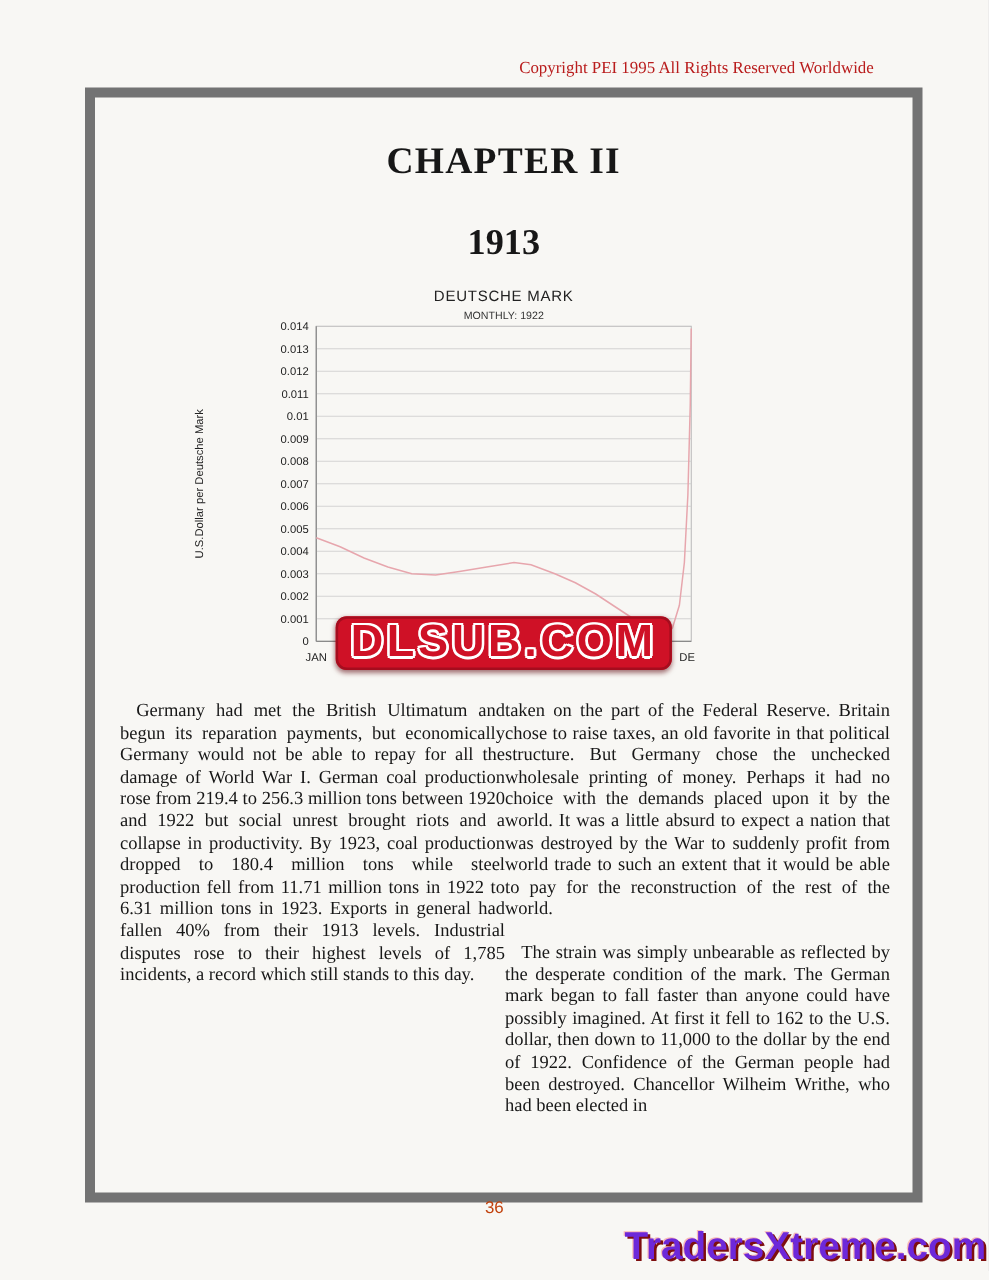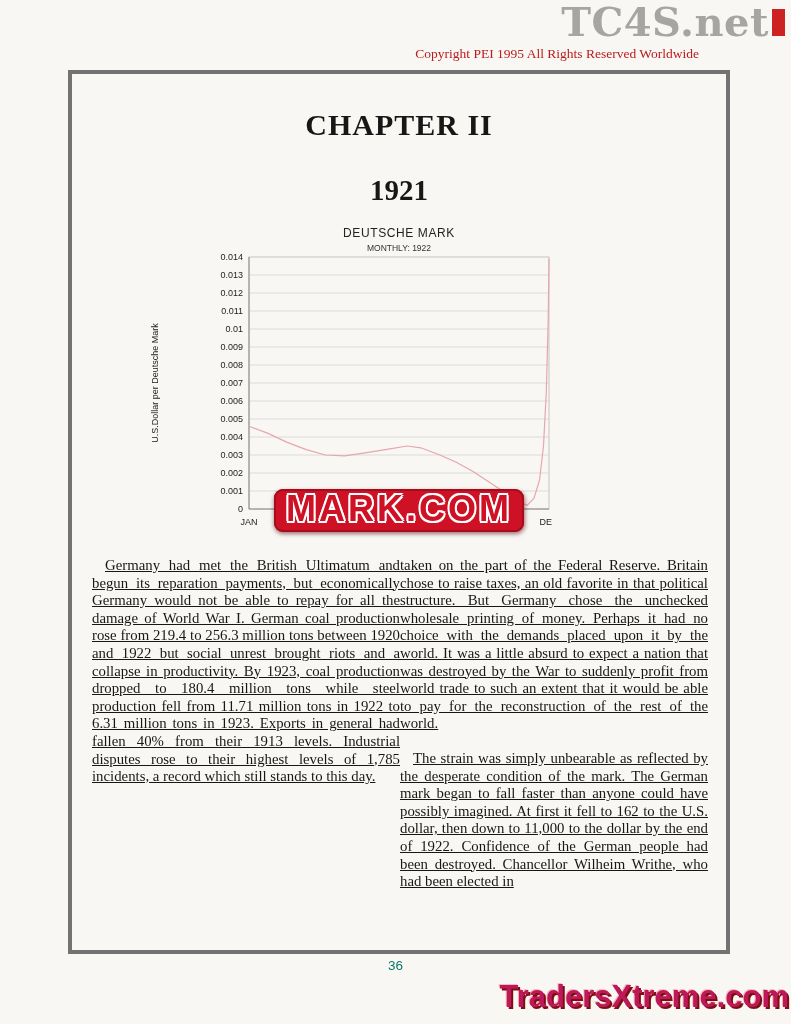--- a/index.html
+++ b/index.html
@@ -14,70 +14,66 @@
     font-family:"DejaVu Serif", serif;font-weight:bold;font-size:40px;line-height:44px;
     color:#a7a5a2;letter-spacing:0.5px;
   }
   .tc4s-accent{width:13px;height:27px;background:#c22;margin-left:3px;}
   .copyright{
     position:absolute;top:46px;right:92px;font-size:13.5px;color:#b91c1c;
   }
   
   .content-box{
     position:absolute;left:68px;top:70px;width:654px;height:876px;
-    border:4px solid #737373;background:transparent;
+    border:8px solid #737373;background:transparent;
   }
   .chapter-title{margin:34px 0 0;text-align:center;font-size:30px;font-weight:bold;letter-spacing:1px;}
   .chapter-year{margin:32px 0 0;text-align:center;font-size:29px;font-weight:bold;}
   
   .chart-wrap{position:relative;width:408px;margin:18px 0 0 72px;}
   .chart-wrap svg{display:block;}
   
   .dlsub{
     position:absolute;top:264px;left:255px;transform:translateX(-50%);
     background:#cf1126;border-radius:9px;padding:0 12px 3px;
     box-shadow:0 2px 4px rgba(90,0,10,.55), inset 0 0 0 2px #a50d1e;
     font-family:"Liberation Sans", sans-serif;font-weight:bold;
     font-size:36px;line-height:40px;letter-spacing:3px;color:#cf1126;white-space:nowrap;
     text-shadow:
       -1.6px -1.6px 0 #fff, 1.6px -1.6px 0 #fff, -1.6px 1.6px 0 #fff, 1.6px 1.6px 0 #fff,
       -2.1px 0 0 #fff, 2.1px 0 0 #fff, 0 -2.1px 0 #fff, 0 2.1px 0 #fff;
   }
   
-  .columns{display:flex;padding:0 18px 0 20px;margin-top:14px;text-decoration:underline;}
+  .columns{display:flex;padding:0 18px 0 20px;margin-top:14px;}
   .col{flex:1;font-size:14.8px;line-height:17.6px;text-align:justify;}
   .col p{margin:0 0 17px;text-indent:13px;}
   .col p.no-indent{text-indent:0;}
   
   .page-num{position:absolute;top:958px;left:0;right:0;text-align:center;
-    font-family:"Liberation Sans", sans-serif;font-size:13.5px;color:#0f766e;}
+    font-family:"Liberation Sans", sans-serif;font-size:13.5px;color:#c2410c;}
   .tx-logo{
     position:absolute;top:980px;right:2px;
     font-family:"Liberation Sans", sans-serif;font-weight:bold;font-size:31px;line-height:34px;
-    color:#be185d;letter-spacing:0;
+    color:#6d28d9;letter-spacing:0;
     text-shadow:2px 2px 0 #7e0f0f, -1px -1px 0 #f8b9b9;
     white-space:nowrap;
   }
 </style>
 </head>
 <body>
 
 <div class="page">
 
-  <div class="tc4s">
-    <span class="tc4s-text">TC4S.net</span>
-    <span class="tc4s-accent"></span>
-  </div>
 
   <div class="copyright">Copyright PEI 1995 All Rights Reserved Worldwide</div>
 
   <div class="content-box">
 
     <div class="chapter-title">CHAPTER II</div>
-    <div class="chapter-year">1921</div>
+    <div class="chapter-year">1913</div>
 
     <div class="chart-wrap">
       <svg width="408" height="318" viewBox="0 0 408 318">
           <text x="255" y="12" text-anchor="middle" font-size="12" fill="#222" font-family="&quot;Liberation Sans&quot;, sans-serif" letter-spacing="0.6">DEUTSCHE MARK</text>
           <text x="255" y="26" text-anchor="middle" font-size="8.5" fill="#333" font-family="&quot;Liberation Sans&quot;, sans-serif">MONTHLY: 1922</text>
           <rect x="105" y="32" width="300" height="252" fill="none" stroke="#b8b8b8" stroke-width="0.8"></rect>
           <text x="99" y="287" text-anchor="end" font-size="9" fill="#1d1d1d" font-family="&quot;Liberation Sans&quot;, sans-serif">0</text>
           <line x1="105" y1="266" x2="405" y2="266" stroke="#cfcfcf" stroke-width="0.7"></line>
           <text x="99" y="269" text-anchor="end" font-size="9" fill="#1d1d1d" font-family="&quot;Liberation Sans&quot;, sans-serif">0.001</text>
           <line x1="105" y1="248" x2="405" y2="248" stroke="#cfcfcf" stroke-width="0.7"></line>
@@ -105,21 +101,21 @@
           <line x1="105" y1="50.00000000000003" x2="405" y2="50.00000000000003" stroke="#cfcfcf" stroke-width="0.7"></line>
           <text x="99" y="53.00000000000003" text-anchor="end" font-size="9" fill="#1d1d1d" font-family="&quot;Liberation Sans&quot;, sans-serif">0.013</text>
           <text x="99" y="35" text-anchor="end" font-size="9" fill="#1d1d1d" font-family="&quot;Liberation Sans&quot;, sans-serif">0.014</text>
           <line x1="105" y1="284" x2="405" y2="284" stroke="#8a8a8a" stroke-width="1"></line>
           <line x1="105" y1="32" x2="105" y2="284" stroke="#8a8a8a" stroke-width="1"></line>
           <text x="105" y="300" text-anchor="middle" font-size="9" fill="#1d1d1d" font-family="&quot;Liberation Sans&quot;, sans-serif">JAN</text>
           <text x="405" y="300" text-anchor="middle" font-size="9" fill="#1d1d1d" font-family="&quot;Liberation Sans&quot;, sans-serif">DEC</text>
           <text x="14" y="158" text-anchor="middle" font-size="9" fill="#222" font-family="&quot;Liberation Sans&quot;, sans-serif" transform="rotate(-90 14 158)">U.S.Dollar per Deutsche Mark</text>
           <polyline points="105.0,201.2 124.1,208.4 143.2,217.4 162.3,224.6 181.4,230.0 200.5,230.9 219.5,228.2 241.4,224.6 263.2,221.0 276.8,222.8 295.9,230.0 312.3,237.2 328.6,246.2 345.0,257.0 361.4,267.8 375.0,276.8 383.2,280.4 390.0,273.2 395.5,255.2 399.5,221.0 402.3,167.0 404.2,95.0 405.0,33.8" fill="none" stroke="#e7a6ad" stroke-width="1.2"></polyline>
         </svg>
-      <div class="dlsub">MARK.COM</div>
+      <div class="dlsub">DLSUB.COM</div>
     </div>
 
     <div class="columns">
       <div class="col">
         <p>Germany had met the British Ultimatum and begun its reparation payments, but economically Germany would not be able to repay for all the damage of World War I. German coal production rose from 219.4 to 256.3 million tons between 1920 and 1922 but social unrest brought riots and a collapse in productivity. By 1923, coal production dropped to 180.4 million tons while steel production fell from 11.71 million tons in 1922 to 6.31 million tons in 1923. Exports in general had fallen 40% from their 1913 levels.  Industrial disputes rose to their highest levels of 1,785 incidents, a record which still stands to this day.</p>
       </div>
       <div class="col">
         <p class="no-indent">taken on the part of the Federal Reserve. Britain chose to raise taxes, an old favorite in that political structure.  But Germany chose the unchecked wholesale printing of money.  Perhaps it had no choice with the demands placed upon it by the world. It was a little absurd to expect a nation that was destroyed by the War to suddenly profit from world trade to such an extent that it would be able to pay for the reconstruction of the rest of the world.</p>
         <p>The strain was simply unbearable as reflected by the desperate condition of the mark.  The German mark began to fall faster than anyone could have possibly imagined.  At first it fell to 162 to the U.S. dollar, then down to 11,000 to the dollar by the end of 1922. Confidence of the German people had been destroyed.  Chancellor Wilheim Writhe, who had been elected in</p>
       </div>

